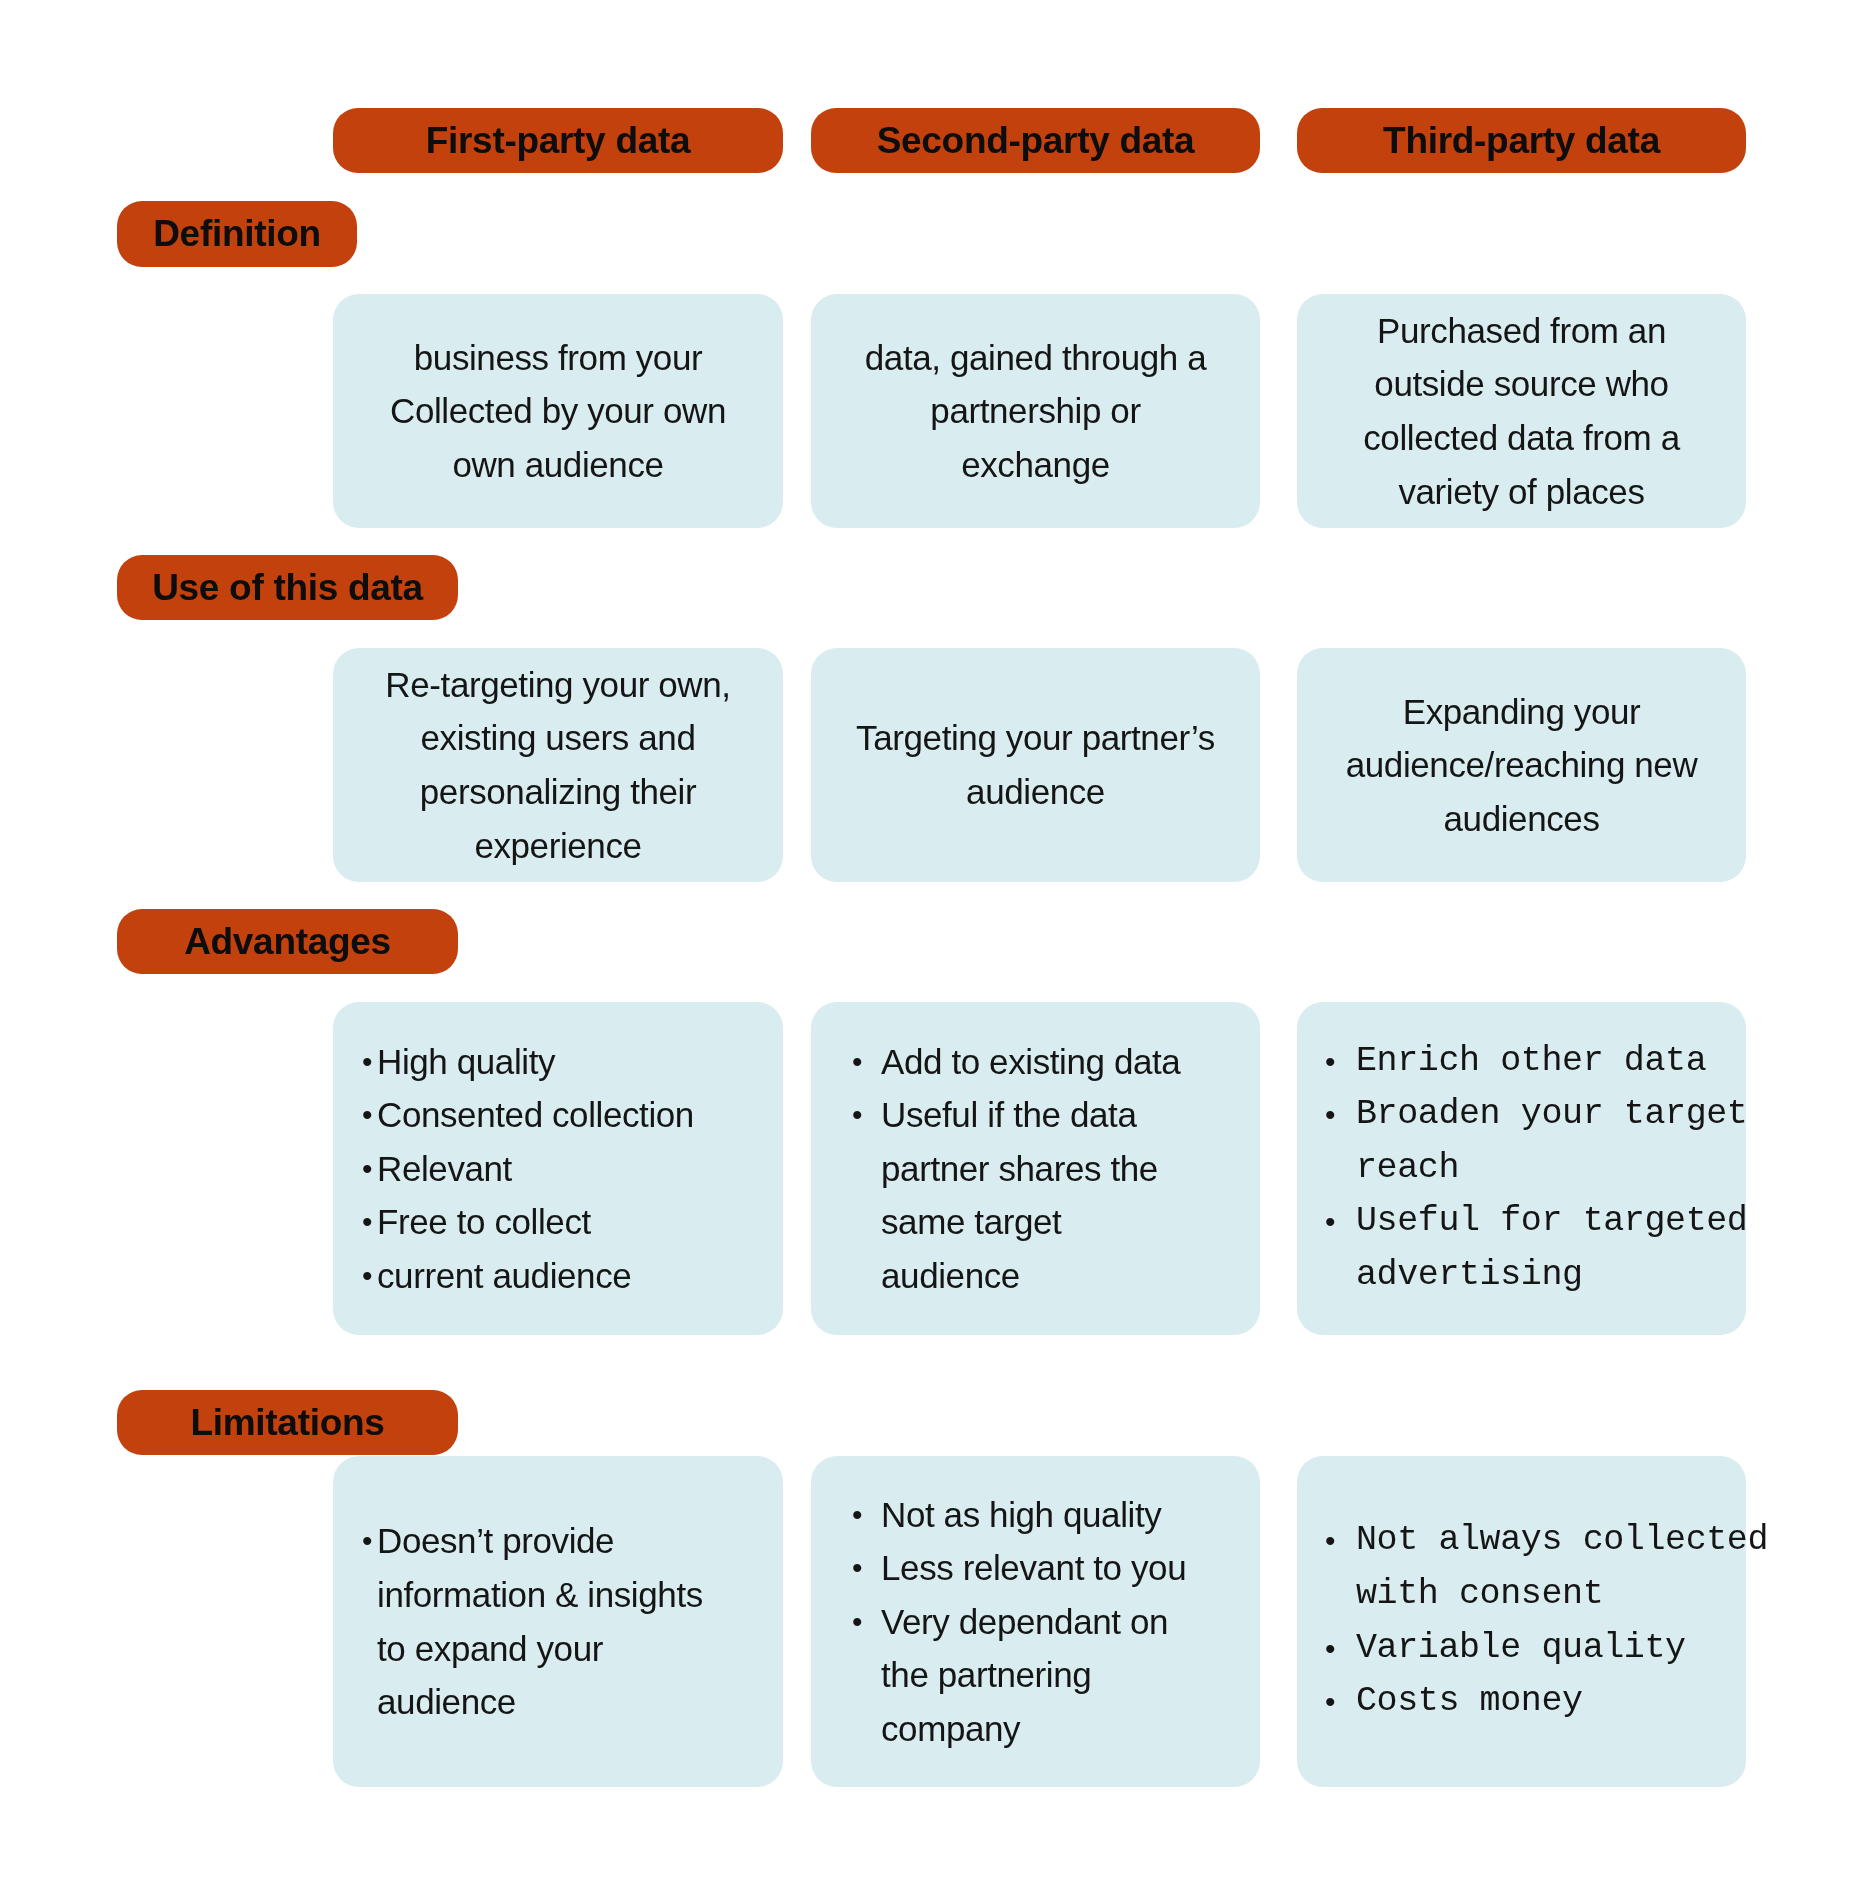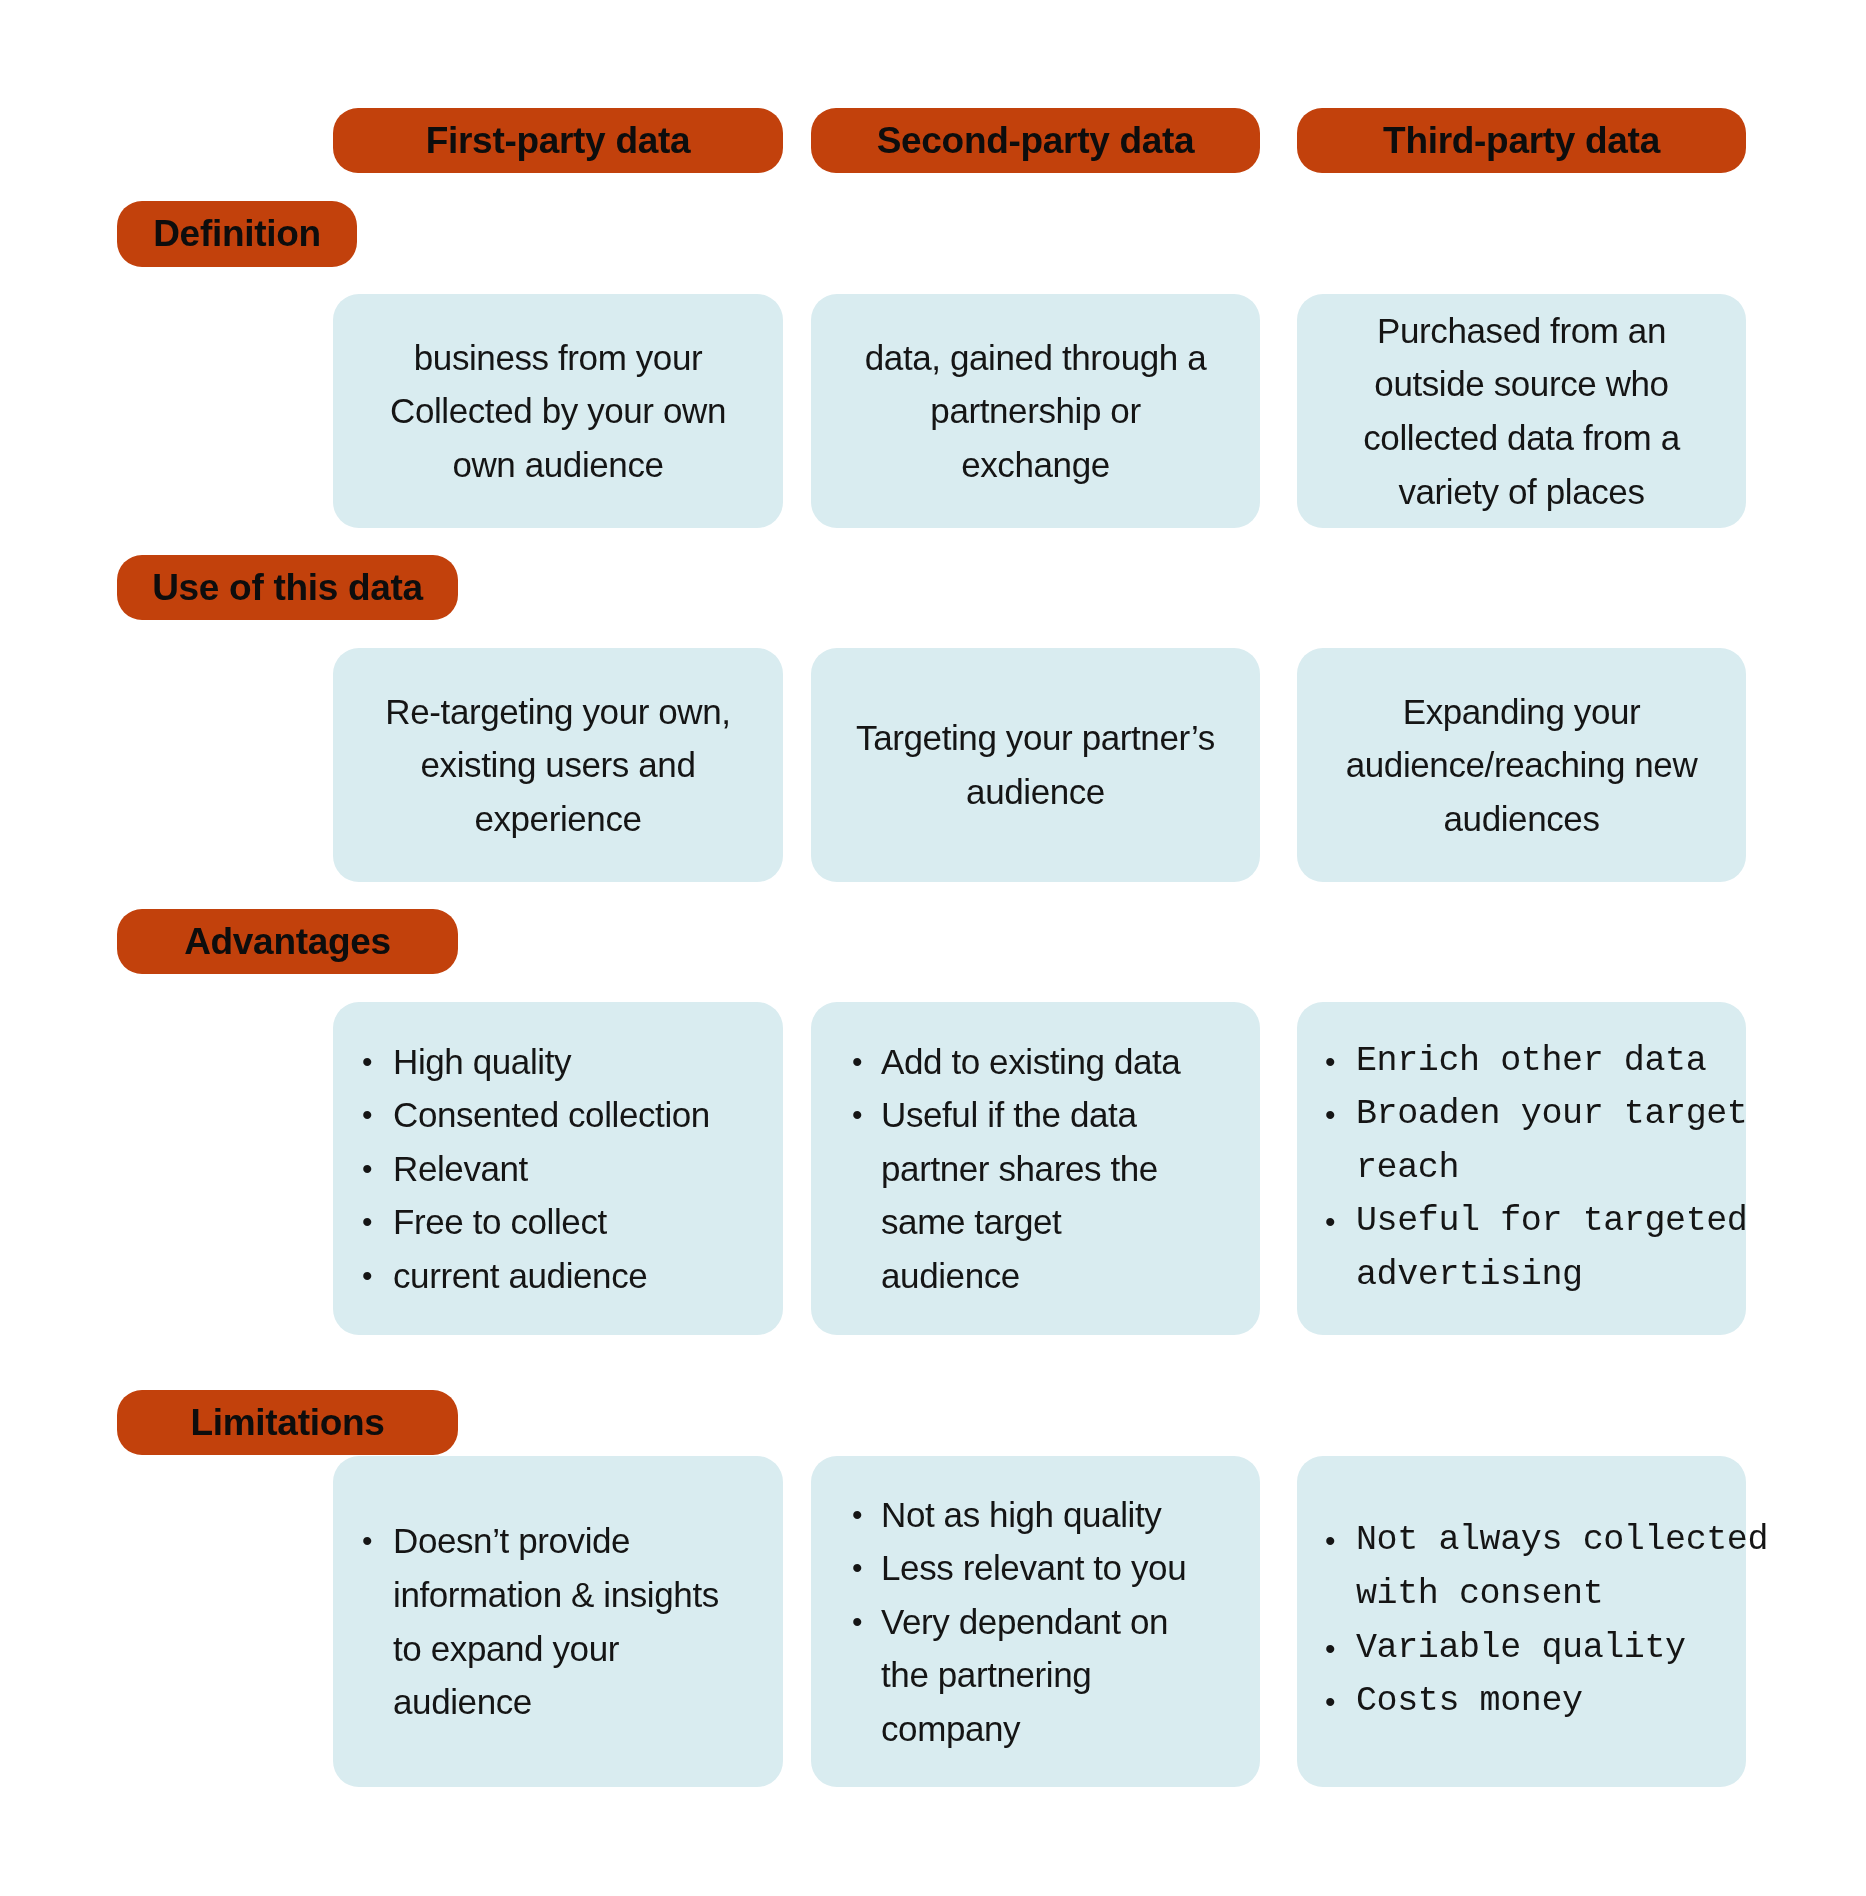--- a/index.html
+++ b/index.html
@@ -13,21 +13,21 @@
          display: flex; flex-direction: column; justify-content: center;
          box-sizing: border-box; font-size: 35px; line-height: 53.6px; color: #151515;
          font-weight: 300; letter-spacing: -0.4px; }
   .box.center { align-items: center; text-align: center; }
   .line { white-space: nowrap; display: block; }
   .item { position: relative; }
   .bullet { position: absolute; top: 0; font-size: 30px; line-height: 53.6px; }
   .col1 { left: 333px; width: 450px; }
   .col2 { left: 811px; width: 449px; }
   .col3 { left: 1297px; width: 449px; }
-  .col1 .bullet { left: 29px; } .col1 .item-text { padding-left: 60px; }
+  .col1 .bullet { left: 29px; } .col1 .item-text { padding-left: 44px; }
   .col2 .bullet { left: 41px; } .col2 .item-text { padding-left: 70px; }
   .col3 .bullet { left: 28px; } .col3 .item-text { padding-left: 59px; font-family: Liberation Mono, monospace; }
   .hdr { top: 108px; height: 65px; }
   .row-def { top: 294px; height: 234px; }
   .row-use { top: 648px; height: 234px; }
   .row-adv { top: 1002px; height: 333px; }
   .row-lim { top: 1456px; height: 331px; }
 </style>
 </head>
 <body>
@@ -61,20 +61,21 @@
   <span class="line">collected data from a</span>
   <span class="line">variety of places</span>
 </div>
 
 <div class="pill" style="left:117px; top:555px; width:341px; height:65px;">
   <span>Use of this data</span>
 </div>
 <div class="box center col1 row-use">
   <span class="line">Re-targeting your own,</span>
   <span class="line">existing users and</span>
+  <span class="line">personalizing their</span>
   <span class="line">experience</span>
 </div>
 <div class="box center col2 row-use">
   <span class="line">Targeting your partner’s</span>
   <span class="line">audience</span>
 </div>
 <div class="box center col3 row-use">
   <span class="line">Expanding your</span>
   <span class="line">audience/reaching new</span>
   <span class="line">audiences</span>

